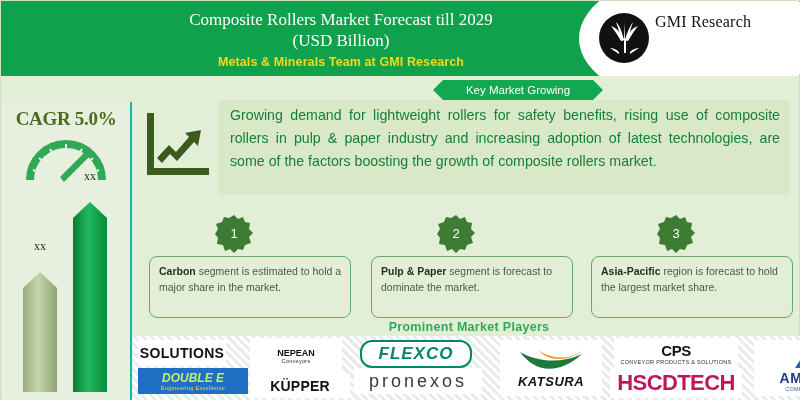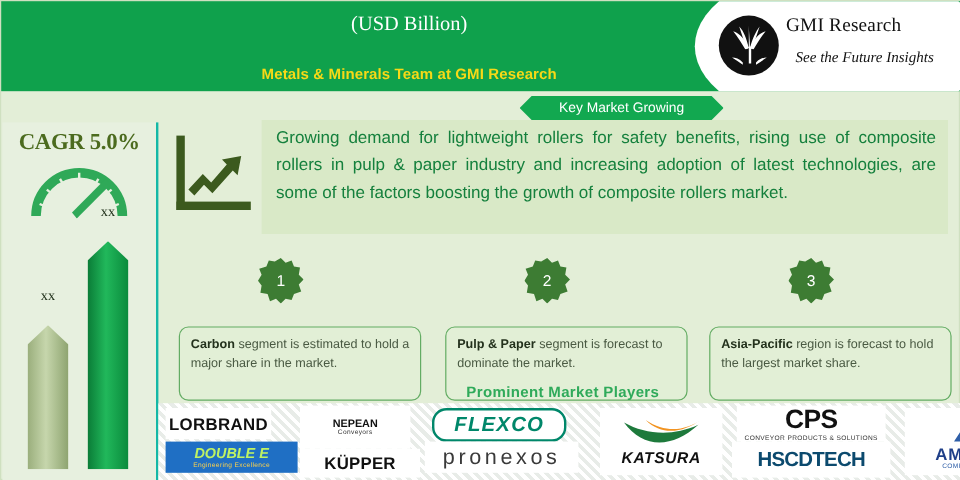--- a/index.html
+++ b/index.html
@@ -95,21 +95,21 @@
     position:absolute;left:12px;top:4px;width:550px;
     font-size:14.2px;line-height:23px;color:#15803d;
     text-align:justify;
   }
   .chart-icon{position:absolute;left:144px;top:110px;width:66px;height:66px;}
 
   
   .card{position:absolute;top:255px;width:202px;height:62px;}
   .card1{left:148px;} .card2{left:370px;} .card3{left:590px;}
   .card-body{
-    position:absolute;left:0;top:16px;width:202px;height:62px;
+    position:absolute;left:0;top:0;width:202px;height:62px;
     background:#e2efd6;border:1px solid #63ac63;border-radius:8px;
     box-sizing:border-box;
   }
   .card-text{
     position:absolute;left:9px;top:6px;width:184px;
     font-size:10.5px;line-height:16px;color:#4a5a43;
   }
   .card-text b{color:#23311c;font-weight:bold;}
   .badge{
     position:absolute;top:-41px;left:66px;width:38px;height:38px;
@@ -145,34 +145,35 @@
   .katsura{left:368px;top:4px;width:102px;height:56px;}
   .cps{left:482px;top:2px;width:124px;height:30px;}
   .hscdtech{left:478px;top:32px;width:132px;height:30px;}
   .amalga{left:622px;top:4px;width:116px;height:56px;}
 
   .t-lorbrand{font-size:14px;color:#111;letter-spacing:.3px;}
   .t-doublee{font-size:12px;color:#111;font-style:italic;}
   .t-flexco{font-size:17px;color:#00876a;font-style:italic;letter-spacing:1px;}
   .t-pronexos{font-size:18px;color:#3a3a3a;font-weight:normal;letter-spacing:3px;}
   .t-katsura{font-size:13px;color:#111;font-style:italic;letter-spacing:.5px;}
-  .t-cps{font-size:22px;color:#111;letter-spacing:-.5px;}
-  .t-hscdtech{font-size:17px;color:#0c4a6e;letter-spacing:-.6px;}
+  .t-cps{font-size:15px;color:#111;letter-spacing:-.5px;}
+  .t-hscdtech{font-size:22px;color:#be185d;letter-spacing:-.6px;}
   .t-amalga{font-size:14px;color:#1f3f88;letter-spacing:.6px;}
   .t-kupper{font-size:14px;color:#111;letter-spacing:.2px;}
   .t-nepean{font-size:9px;color:#111;}
   .sub-small{font-size:5.5px;color:#333;font-weight:normal;letter-spacing:.3px;}
 </style>
 </head>
 <body>
 
 <div id="infographic">
 
   <div class="header">
     <div class="header-title">
+      <div>Composite Rollers Market Forecast till 2029</div>
       <div>(USD Billion)</div>
     </div>
     <div class="header-sub">Metals &amp; Minerals Team at GMI Research</div>
 
     <div class="logo-blob"></div>
     <div class="logo-wrap">
       <div class="logo-mark">
         <svg width="50" height="50" viewBox="0 0 50 50">
           <g fill="#ffffff">
             <path d="M25 40 L25 26 L27 26 L27 40 Z"></path>
@@ -180,21 +181,20 @@
             <path d="M25 27 C23 19 21 13 17 9 C19 15 21 21 23 28 Z"></path>
             <path d="M25 27 C25 19 25 12 25 8 C25 13 26 20 26 28 Z"></path>
             <path d="M26 27 C28 19 31 13 34 9 C32 15 30 21 28 28 Z"></path>
             <path d="M26 27 C29 20 33 15 39 13 C35 18 32 23 29 28 Z"></path>
             <path d="M20 39 C17 36 14 35 11 35 C14 37 17 39 20 41 Z"></path>
             <path d="M31 39 C34 36 37 35 40 35 C37 37 34 39 31 41 Z"></path>
           </g>
         </svg>
       </div>
       <div class="logo-name">GMI Research</div>
-      <div class="logo-tag">See the Future Insights</div>
     </div>
   </div>
 
   <div class="cagr-panel">
     <div class="cagr-label">CAGR 5.0%</div>
 
     <div class="gauge">
       <svg width="84" height="46" viewBox="0 0 84 46">
         <path d="M6 44 A36 36 0 0 1 78 44" fill="none" stroke="#2fa958" stroke-width="8"></path>
         <g stroke="#e7f0df" stroke-width="2">
@@ -305,21 +305,21 @@
         <b>Asia-Pacific</b><span> region is forecast to hold the largest market share.</span>
       </div>
     </div>
   </div>
 
   <div class="players-title">Prominent Market Players</div>
 
   <div class="players-strip">
 
     <div class="logo-cell lorbrand">
-      <span class="t-lorbrand">LORBRAND</span>
+      <span class="t-lorbrand">SOLUTIONS</span>
     </div>
 
     <div class="logo-cell doublee" style="background:#1f6fc4;flex-direction:column;">
       <span class="t-doublee" style="color:#bef264;">DOUBLE E</span>
       <span class="sub-small" style="color:#ffd24a;">Engineering Excellence</span>
     </div>
 
     <div class="logo-cell nepean" style="flex-direction:column;text-align:center;">
       <span class="t-nepean">NEPEAN</span>
       <span class="sub-small">Conveyors</span>

